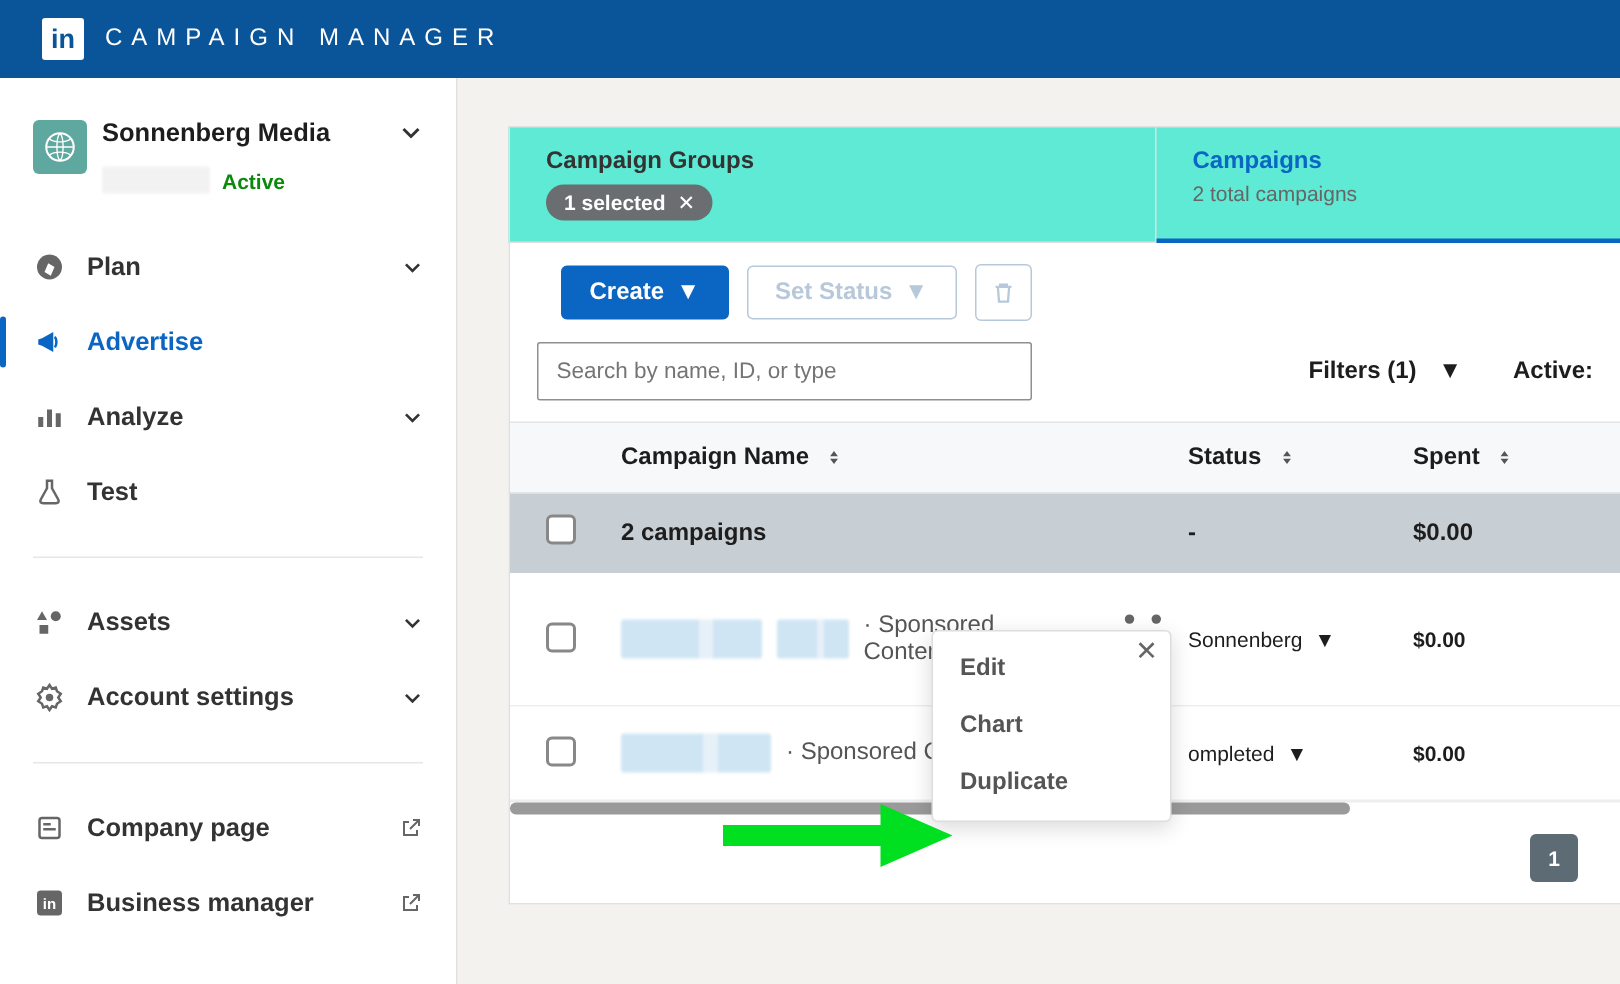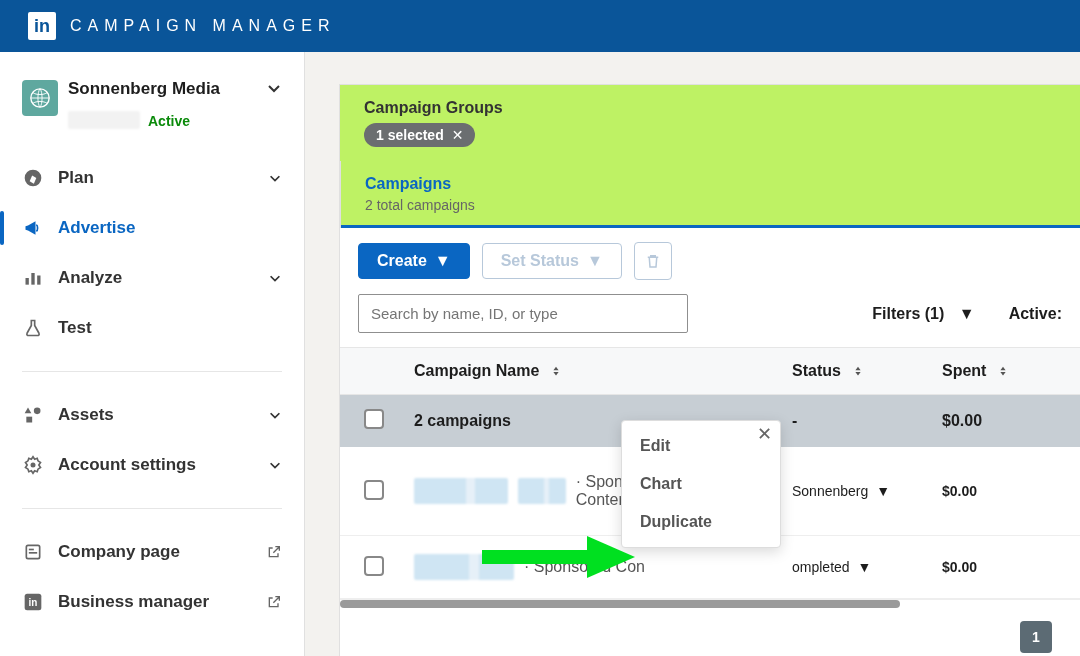--- a/index.html
+++ b/index.html
@@ -31,32 +31,32 @@
   .nav-item.active::before { content:""; position:absolute; left:0; top:8px; bottom:8px; width:4px; background:#0a66c2; border-radius:2px;}
   .nav-item.active .nav-icon { color: #0a66c2; }
   .nav-chev { margin-left: auto; }
   .nav-sep { border-top: 1px solid #e6e6e6; margin: 18px 22px; }
   
   .ext-link-icon { margin-left: auto; color:#666; }
 
   
   .main { flex: 1; padding: 32px 0 0 34px; position: relative; overflow:hidden;}
   
-  .tabs { display: flex; border: 1px solid #e0e0e0; border-right:none; background:#bef264;flex-direction:column; }
+  .tabs { display: flex; border: 1px solid #e0e0e0; border-right:none; background:#5eead4; }
   .tab { flex: 1; padding: 14px 24px 14px 24px; min-width: 420px; position:relative;}
   .tab-title { font-weight: 700; font-size: 16px; color: #333; }
   .tab-sub { color: #666; font-size: 14px; margin-top: 4px; }
   .chip { display:inline-flex; align-items:center; background:#6b6e70; color:#fff; border-radius: 16px; padding: 4px 12px; font-weight:600; font-size:14px; margin-top:6px;}
   .chip .chip-x { margin-left: 8px; font-weight:400; }
   .tab.active { border-left:1px solid #e0e0e0;}
   .tab.active .tab-title { color:#0a66c2; }
   .tab.active::after { content:""; position:absolute; left:0; right:0; bottom:-1px; height:3px; background:#0a66c2;}
   
   .panel { background:#fff; border:1px solid #e0e0e0; border-top:none; border-right:none;}
-  .toolbar { padding: 14px 18px 0 18px; display:flex; align-items:center; gap: 12px;}
+  .toolbar { padding: 14px 18px 0 18px; display:flex; align-items:center; gap: 12px; margin-left: 16px;}
   .btn { display:inline-flex; align-items:center; padding: 8px 18px; font-size:16px; font-weight:600; border-radius:4px; cursor:pointer;}
   .btn-primary { background:#0a66c2; color:#fff; border:1px solid #0a66c2;}
   .btn-outline { background:#fff; color:#b7c8da; border:1px solid #b7c8da;}
   .btn-icon-only { width:38px; height:38px; display:inline-flex; align-items:center; justify-content:center; border:1px solid #b7c8da; border-radius:4px; color:#b7c8da; }
   .btn .caret { margin-left:8px; }
   
   .search-row { padding: 14px 18px 14px 18px; display:flex; align-items:center; }
   .search-input { width: 330px; padding: 10px 12px; border:1px solid #8f8f8f; border-radius:2px; font-size:15px; color:#666; }
   .filters { margin-left:auto; display:flex; align-items:center; gap: 34px; font-weight:600; font-size:16px;}
   .filters .fcaret { margin-left:10px;}

